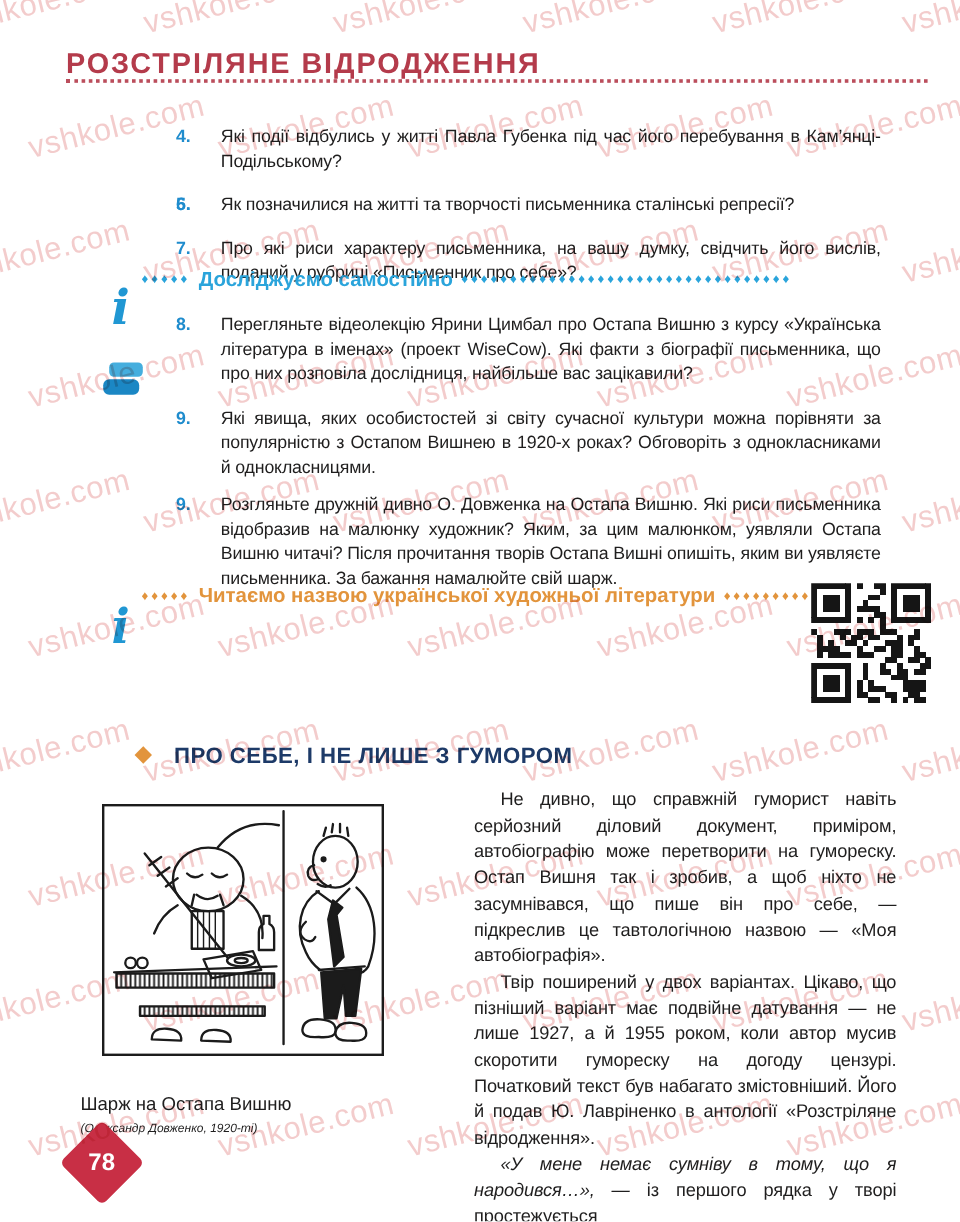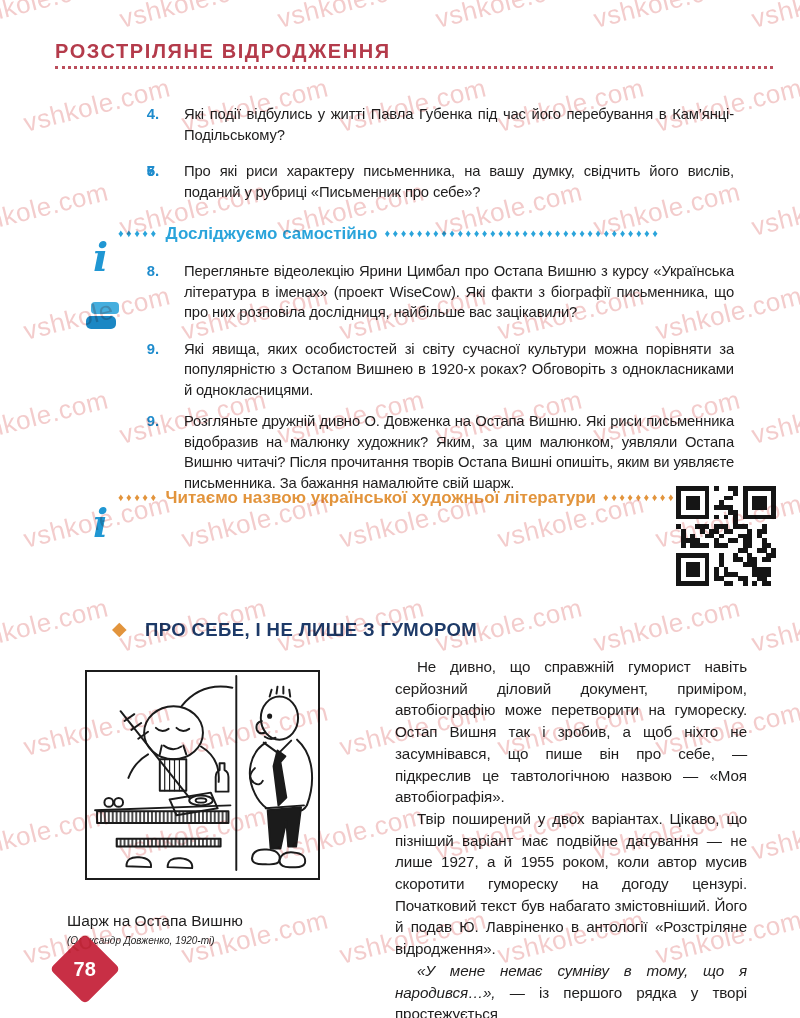--- a/index.html
+++ b/index.html
@@ -1,21 +1,21 @@
 <!DOCTYPE html>
 <html lang="uk"><head>
 <meta charset="utf-8">
 <style>
   html,body{margin:0;padding:0;background:#ffffff;}
   .page{position:relative;width:800px;height:1018px;background:#ffffff;overflow:hidden;
         font-family:"Liberation Sans", sans-serif;color:#1f1e1e;}
   .abs{position:absolute;}
 
   
-  .chapter-title{font-size:20px;font-weight:bold;letter-spacing:1.6px;color:#b43b4b;}
+  .chapter-title{font-size:24px;font-weight:bold;letter-spacing:1.6px;color:#b43b4b;}
   .dotline{width:718px;height:0;border-bottom:3px dotted #bb4e5c;}
 
   
   .q-block{width:695px;}
   .q-row{position:relative;padding-left:113px;margin-bottom:3px;}
   .q-num{position:absolute;left:0;top:0;width:104px;text-align:right;
          font-weight:bold;color:#1f8ccd;font-size:14.8px;line-height:20.5px;}
   .q-text{margin:16px;text-align:justify;font-size:14.8px;line-height:20.5px;letter-spacing:-0.15px;}
 
   
@@ -76,20 +76,21 @@
     <div class="abs q-block" style="left:55px;top:88px;">
       <div class="q-row">
         <span class="q-num">4.</span>
         <p class="q-text">Які події відбулись у житті Павла Губенка під час його перебування в Кам’янці-Подільському?</p>
       </div>
       <div class="q-row">
         <span class="q-num">5.</span>
       </div>
       <div class="q-row">
         <span class="q-num">6.</span>
+        <p class="q-text">Як позначилися на житті та творчості письменника сталінські репресії?</p>
       </div>
       <div class="q-row">
         <span class="q-num">7.</span>
         <p class="q-text">Про які риси характеру письменника, на вашу думку, свідчить його вислів, поданий у рубриці «Письменник про себе»?</p>
       </div>
     </div>
 
     <div class="abs rubric blue" style="left:118px;top:223px;">
       <span class="dia">♦♦♦♦♦</span><span class="rubric-title">Досліджуємо самостійно</span><span class="dia">♦♦♦♦♦♦♦♦♦♦♦♦♦♦♦♦♦♦♦♦♦♦♦♦♦♦♦♦♦♦♦♦♦♦</span>
     </div>

